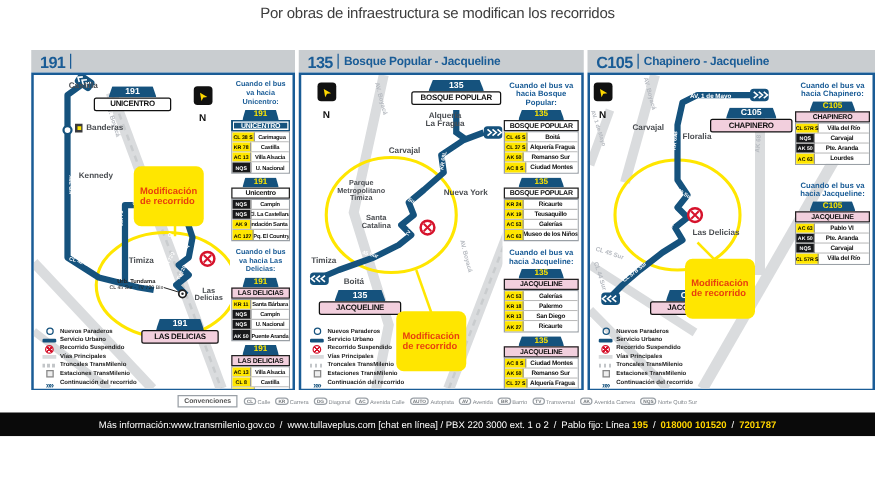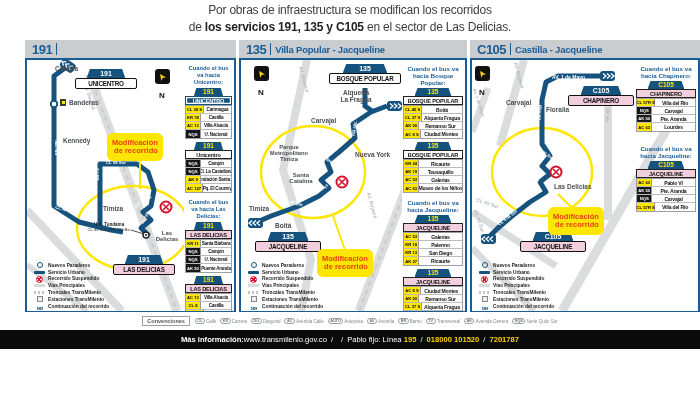--- a/index.html
+++ b/index.html
@@ -33,21 +33,21 @@
   .rc{position:absolute;font-weight:bold;font-size:4.3px;color:#fff;white-space:nowrap;z-index:3;}
   .rc.t{font-size:3.8px;}
   .note{position:absolute;font-weight:bold;font-size:4.6px;line-height:5px;color:#222;text-align:center;z-index:3;}
   .note .s2{font-size:4.2px;font-weight:normal;}
 
   .map-badge{position:absolute;z-index:4;text-align:center;}
   .map-badge .num{margin:0 auto;background:var(--route-blue);color:#fff;font-weight:bold;font-size:7px;height:9px;line-height:9px;width:62%;clip-path:polygon(8% 0,92% 0,100% 100%,0 100%);}
   .map-badge .dest{background:#fff;border:1.2px solid #111;border-radius:2px;font-weight:bold;font-size:6.3px;height:11px;line-height:9.5px;color:#111;padding:0 2px;white-space:nowrap;letter-spacing:-0.2px;}
   .map-badge .dest.pink{background:var(--pink);}
 
-  .callout{position:absolute;background:var(--yellow);border-radius:6px;padding:6px 5px;text-align:right;z-index:5;}
+  .callout{position:absolute;background:var(--yellow);border-radius:6px;padding:16px 5px;text-align:left;z-index:5;}
   .callout div{font-weight:bold;font-size:7.5px;line-height:8px;color:var(--callout-red);white-space:nowrap;}
 
   .north{position:absolute;z-index:4;text-align:center;width:16px;}
   .north .box{width:15px;height:15px;background:#111;border-radius:3px;display:flex;align-items:center;justify-content:center;margin:0 auto;}
   .north .ar{color:#FFD800;font-size:9px;transform:rotate(-125deg);display:block;}
   .north .n{font-weight:bold;font-size:8px;color:#111;line-height:8px;}
 
   .station-tm{position:absolute;width:6px;height:7px;background:#3a3a3c;z-index:3;}
   .station-tm::after{content:"";position:absolute;left:1.5px;top:1.5px;width:3px;height:3px;background:var(--yellow);}
 
@@ -87,51 +87,50 @@
 
   
   .conv{position:absolute;top:313px;left:0;right:0;height:16px;display:flex;align-items:center;justify-content:center;gap:5px;}
   .conv-label{border:1px solid #9aa0a6;font-weight:bold;font-size:5.5px;color:#555;padding:1px 4px;}
   .conv-items{display:flex;align-items:center;gap:4px;}
   .conv-item{display:flex;align-items:center;font-size:4.5px;color:#84898e;white-space:nowrap;}
   .conv-code{border:0.8px solid #9aa0a6;border-radius:4px;padding:0 1.5px;margin-right:1px;font-weight:bold;font-size:3.8px;color:#707579;}
 
   
   .infobar{position:absolute;top:330px;left:0;right:0;height:19px;background:var(--bar);display:flex;align-items:center;justify-content:center;color:#fff;font-size:7.6px;white-space:nowrap;}
-  .infobar b{font-weight:bold;}
+  .infobar b{font-weight:normal;}
   .infobar .sep{margin:0 4px;}
   .infobar .yel{color:#FFD500;font-weight:bold;}
 
   
   .footer{position:absolute;top:349px;left:0;right:0;bottom:0;background:#fff;}
 </style>
 </head>
 <body>
 
 <div class="page">
 
   <div class="hdr">
     <div class="l1">Por obras de infraestructura se modifican los recorridos</div>
-    <div class="l2"><span>de </span><b>los servicios 191, 135 y C105</b><span> en el sector de Las Delicias.</span></div>
   </div>
 
   <div class="titles">
     <div class="tseg" style="width:211px">
         <span class="num">191</span>
         <span class="bar"></span>
       </div>
     <div class="tseg" style="width:228px">
         <span class="num">135</span>
         <span class="bar"></span>
-        <span class="nm">Villa Popular - Jacqueline</span>
+        <span class="nm">Bosque Popular - Jacqueline</span>
       </div>
     <div class="tseg" style="width:230px">
         <span class="num">C105</span>
         <span class="bar"></span>
-        <span class="nm">Castilla - Jacqueline</span>
+        <span class="nm">Chapinero - Jacqueline</span>
       </div>
   </div>
 
   <div class="panels">
 
     <div class="panel p1" style="width:211px">
       <svg class="map" width="207" height="251" viewBox="0 0 207 251">
         <defs>
           <g id="chev">
               <rect x="0" y="0" width="15" height="10" rx="3" fill="#15527D"></rect>
@@ -697,20 +696,21 @@
           <span class="conv-code">NQS</span>
           <span class="conv-name">Norte Quito Sur</span>
         </span>
       </span>
   </div>
 
   <div class="infobar">
     <b>Más información:</b>
     <span>www.transmilenio.gov.co</span>
     <span class="sep">/</span>
+    <span>www.tullaveplus.com [chat en línea] / PBX 220 3000 ext. 1 o 2</span>
     <span class="sep">/</span>
     <span>Pablo fijo: Línea</span>&nbsp;
     <span class="yel">195</span>
     <span class="sep">/</span>
     <span class="yel">018000 101520</span>
     <span class="sep">/</span>
     <span class="yel">7201787</span>
   </div>
 
   <div class="footer">

